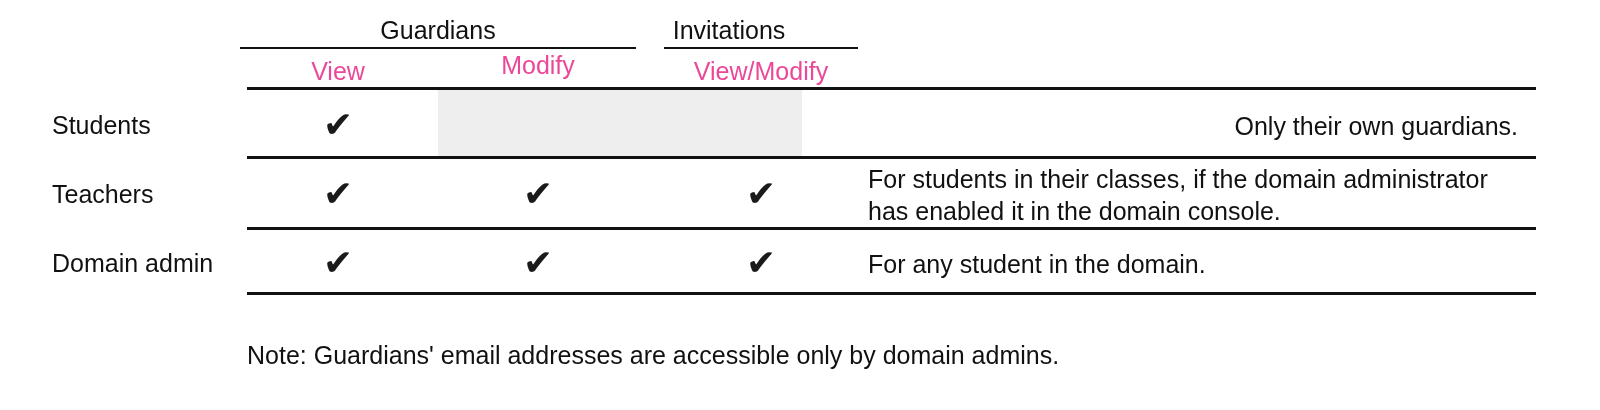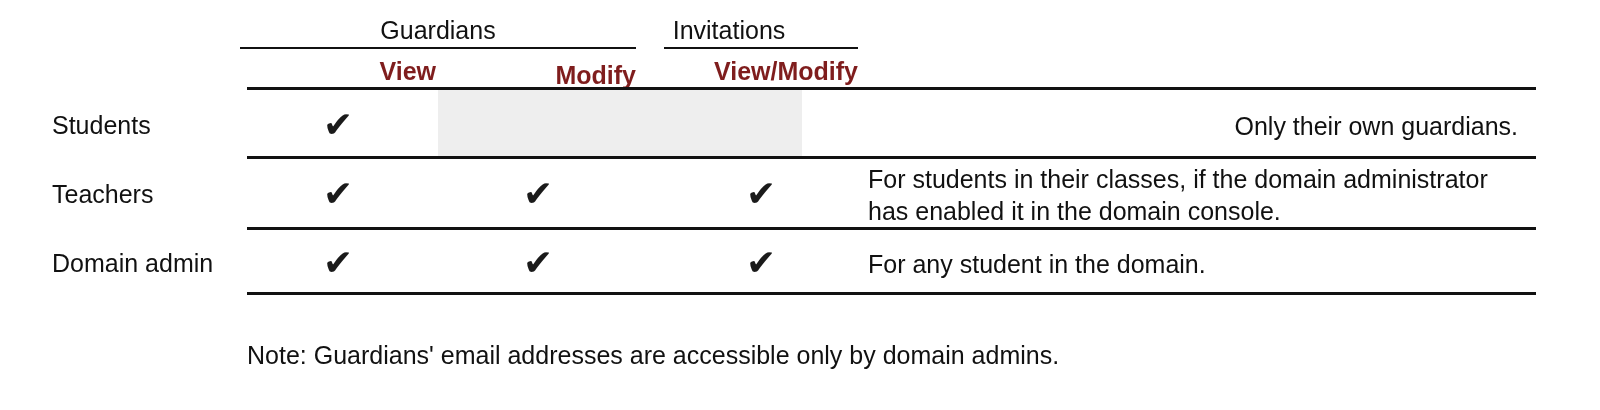--- a/index.html
+++ b/index.html
@@ -41,24 +41,23 @@
     text-align: center;
     white-space: nowrap;
     color: #111111;
   }
 
   
   .col-label {
     position: absolute;
     font-size: 25px;
     line-height: 28px;
-    text-align: right;
+    text-align: center;
     white-space: nowrap;
-    color: #7f1d1d;
-    font-weight: bold;
+    color: #ec4899;
   }
 
   
   .row-label {
     position: absolute;
     font-size: 25px;
     line-height: 30px;
     white-space: nowrap;
     color: #111111;
   }
@@ -110,21 +109,21 @@
   <div class="rule-thin" style="left:240px; top:47px; width:396px;"></div>
 
   <div class="group-label" style="left:632px; top:16px; width:194px;">
     <span>Invitations</span>
   </div>
   <div class="rule-thin" style="left:664px; top:47px; width:194px;"></div>
 
   <div class="col-label" style="left:240px; top:57px; width:196px;">
     <span>View</span>
   </div>
-  <div class="col-label" style="left:440px; top:61px; width:196px;">
+  <div class="col-label" style="left:440px; top:51px; width:196px;">
     <span>Modify</span>
   </div>
   <div class="col-label" style="left:664px; top:57px; width:194px;">
     <span>View/Modify</span>
   </div>
 
   <div class="rule" style="left:247px; top:87px; width:1289px;"></div>
 
   <div class="shade" style="left:438px; top:90px; width:364px; height:66px;"></div>
 

